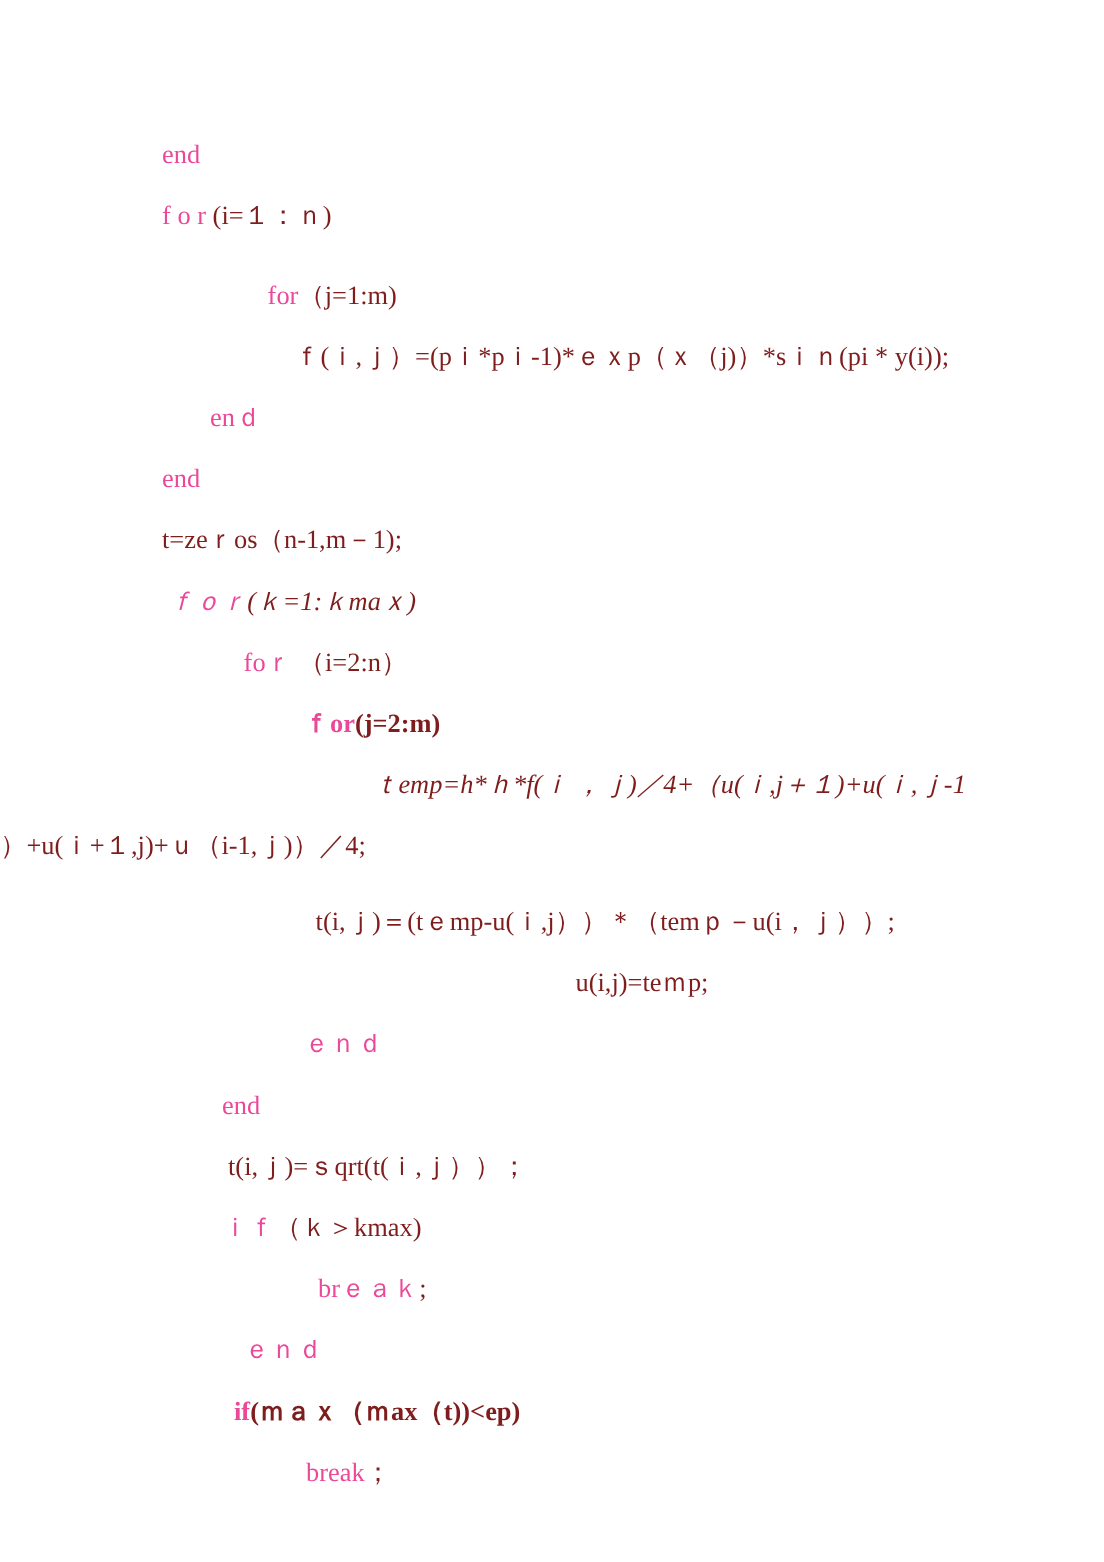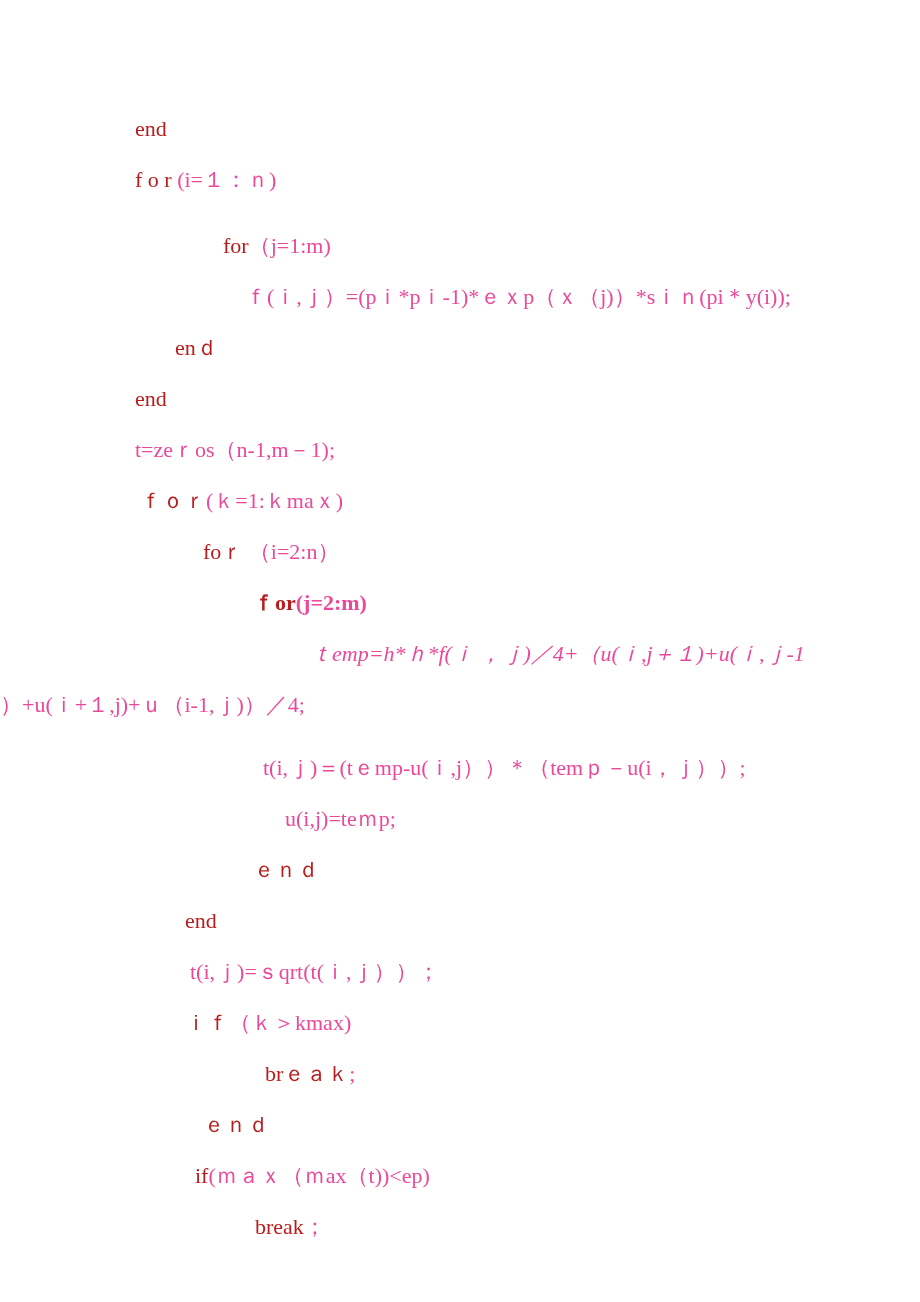--- a/index.html
+++ b/index.html
@@ -15,64 +15,64 @@
       font-size: 22px;
       padding: 118px 135px 0 135px;
       color: #000000;
       line-height: 1.0;
     }
     .code-line {
       margin-bottom: 29px;
       white-space: pre;
     }
     .keyword {
-      color: #b91c1c;
+      color: #ec4899;
     }
     .black {
-      color: #ec4899;
+      color: #7f1d1d;
     }
     .indent-0 { padding-left: 0; }
     .indent-1 { padding-left: 50px; }
     .indent-2 { padding-left: 88px; margin-top: 44px; }
     .indent-3 { padding-left: 110px; }
     .indent-5 { padding-left: 68px; }
-    .indent-6 { padding-left: 60px; }
+    .indent-6 { padding-left: 60px; font-weight: bold; }
     .indent-9 { padding-left: 55px; }
     .indent-10 { padding-left: 40px; }
   </style>
 </head>
 <body>
 
 <div class="code-line indent-0"><span class="keyword">end</span></div>
 
 <div class="code-line indent-0"><span class="keyword">f o r</span><span class="black"> (i=１：ｎ)</span></div>
 
 <div class="code-line indent-2"><span class="keyword">for</span><span class="black">（j=1:m)</span></div>
 
 <div class="code-line indent-3"><span class="black">ｆ(ｉ,ｊ）=(pｉ*pｉ-1)*ｅｘp（ｘ（j)）*sｉｎ(pi＊y(i));</span></div>
 
 <div class="code-line indent-10"><span class="keyword">enｄ</span></div>
 
 <div class="code-line indent-0"><span class="keyword">end</span></div>
 
 <div class="code-line indent-0"><span class="black">t=zeｒos（n-1,m－1);</span></div>
 
-<div class="code-line" style="padding-left: 5px;"><span class="keyword">ｆｏｒ</span><span class="black">(ｋ=1:ｋmaｘ)</span></div>
+<div class="code-line" style="padding-left: 5px; font-style: italic;"><span class="keyword">ｆｏｒ</span><span class="black">(ｋ=1:ｋmaｘ)</span></div>
 
 <div class="code-line indent-5"><span class="keyword">foｒ</span><span class="black"> （i=2:n）</span></div>
 
 <div class="code-line" style="padding-left: 118px; font-weight: bold;"><span class="keyword">ｆor</span><span class="black">(j=2:m)</span></div>
 
 <div class="code-line" style="padding-left: 175px; font-style: italic;"><span class="black">ｔemp=h*ｈ*f(ｉ ，ｊ)／4+（u(ｉ,j＋１)+u(ｉ,ｊ-1</span></div>
 
 <div class="code-line" style="padding-left: 0; margin-left: -135px; padding-left: 135px;"><span class="black" style="margin-left: -135px;">）+u(ｉ+１,j)+ｕ（i-1,ｊ)）／4;</span></div>
 
 <div class="code-line" style="padding-left: 128px; margin-top: 41px;"><span class="black">t(i,ｊ)＝(tｅmp-u(ｉ,j））＊（temｐ－u(i，ｊ））;</span></div>
 
-<div class="code-line" style="padding-left: 150px;"><span class="black">u(i,j)=teｍp;</span></div>
+<div class="code-line" style="padding-left: 150px; text-align: center;"><span class="black">u(i,j)=teｍp;</span></div>
 
 <div class="code-line" style="padding-left: 118px;"><span class="keyword">ｅｎｄ</span></div>
 
 <div class="code-line indent-1"><span class="keyword">end</span></div>
 
 <div class="code-line indent-9"><span class="black">t(i,ｊ)=ｓqrt(t(ｉ,ｊ））；</span></div>
 
 <div class="code-line indent-1"><span class="keyword">ｉｆ</span><span class="black">（ｋ＞kmax)</span></div>
 
 <div class="code-line" style="padding-left: 130px;"><span class="keyword">brｅａｋ</span><span class="black">;</span></div>

